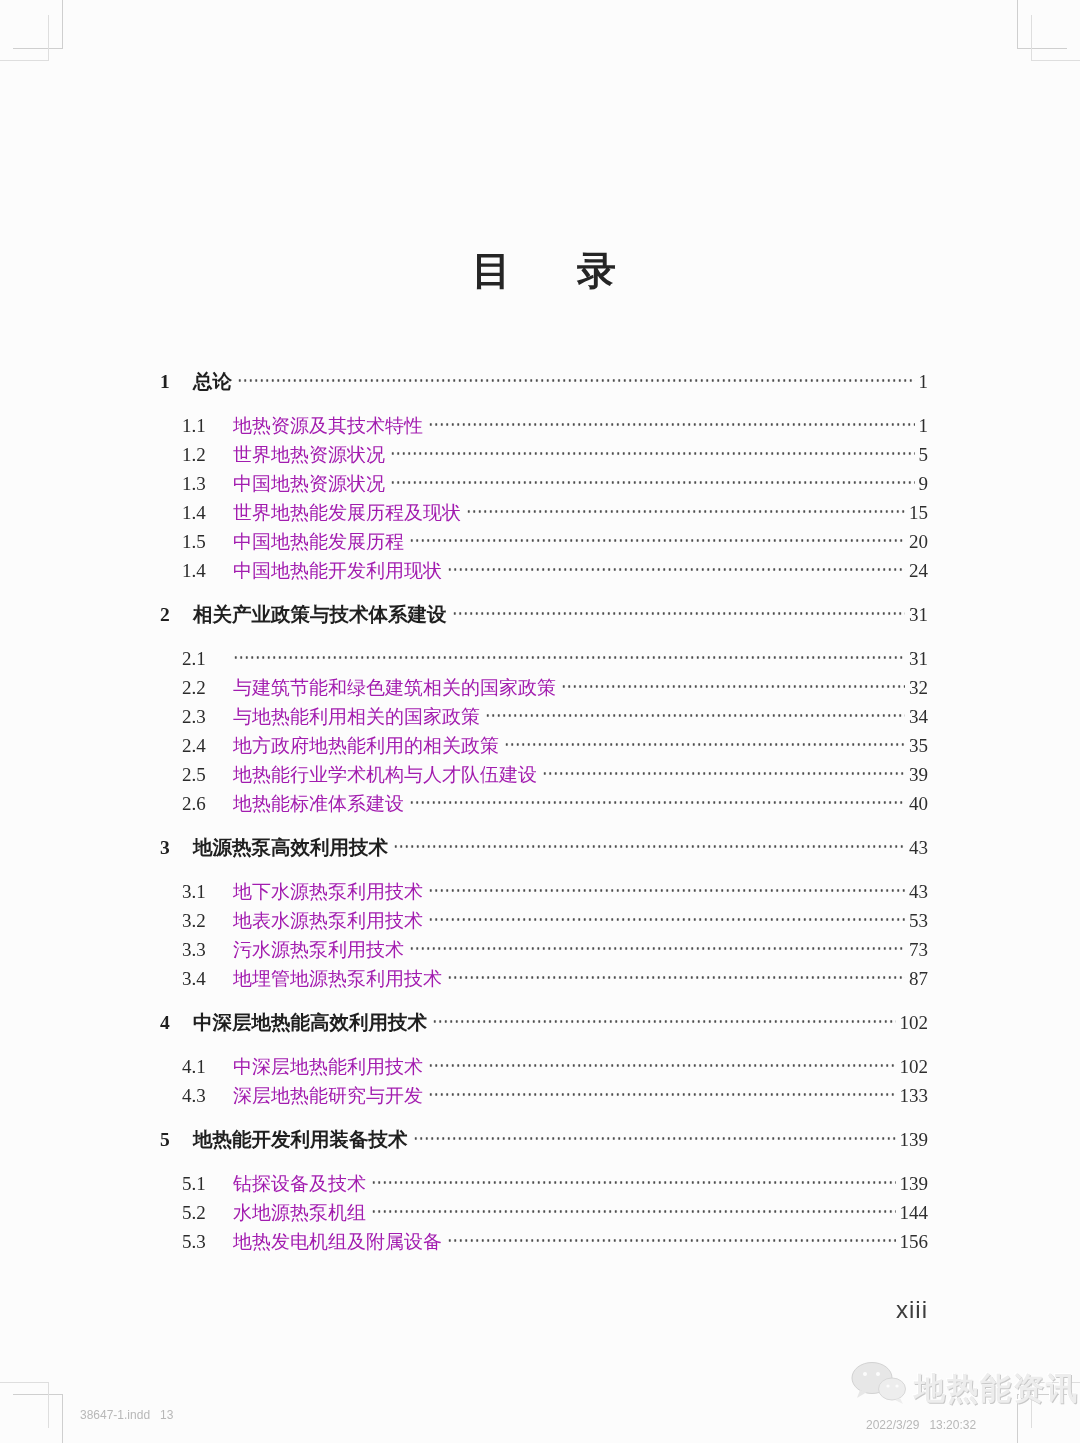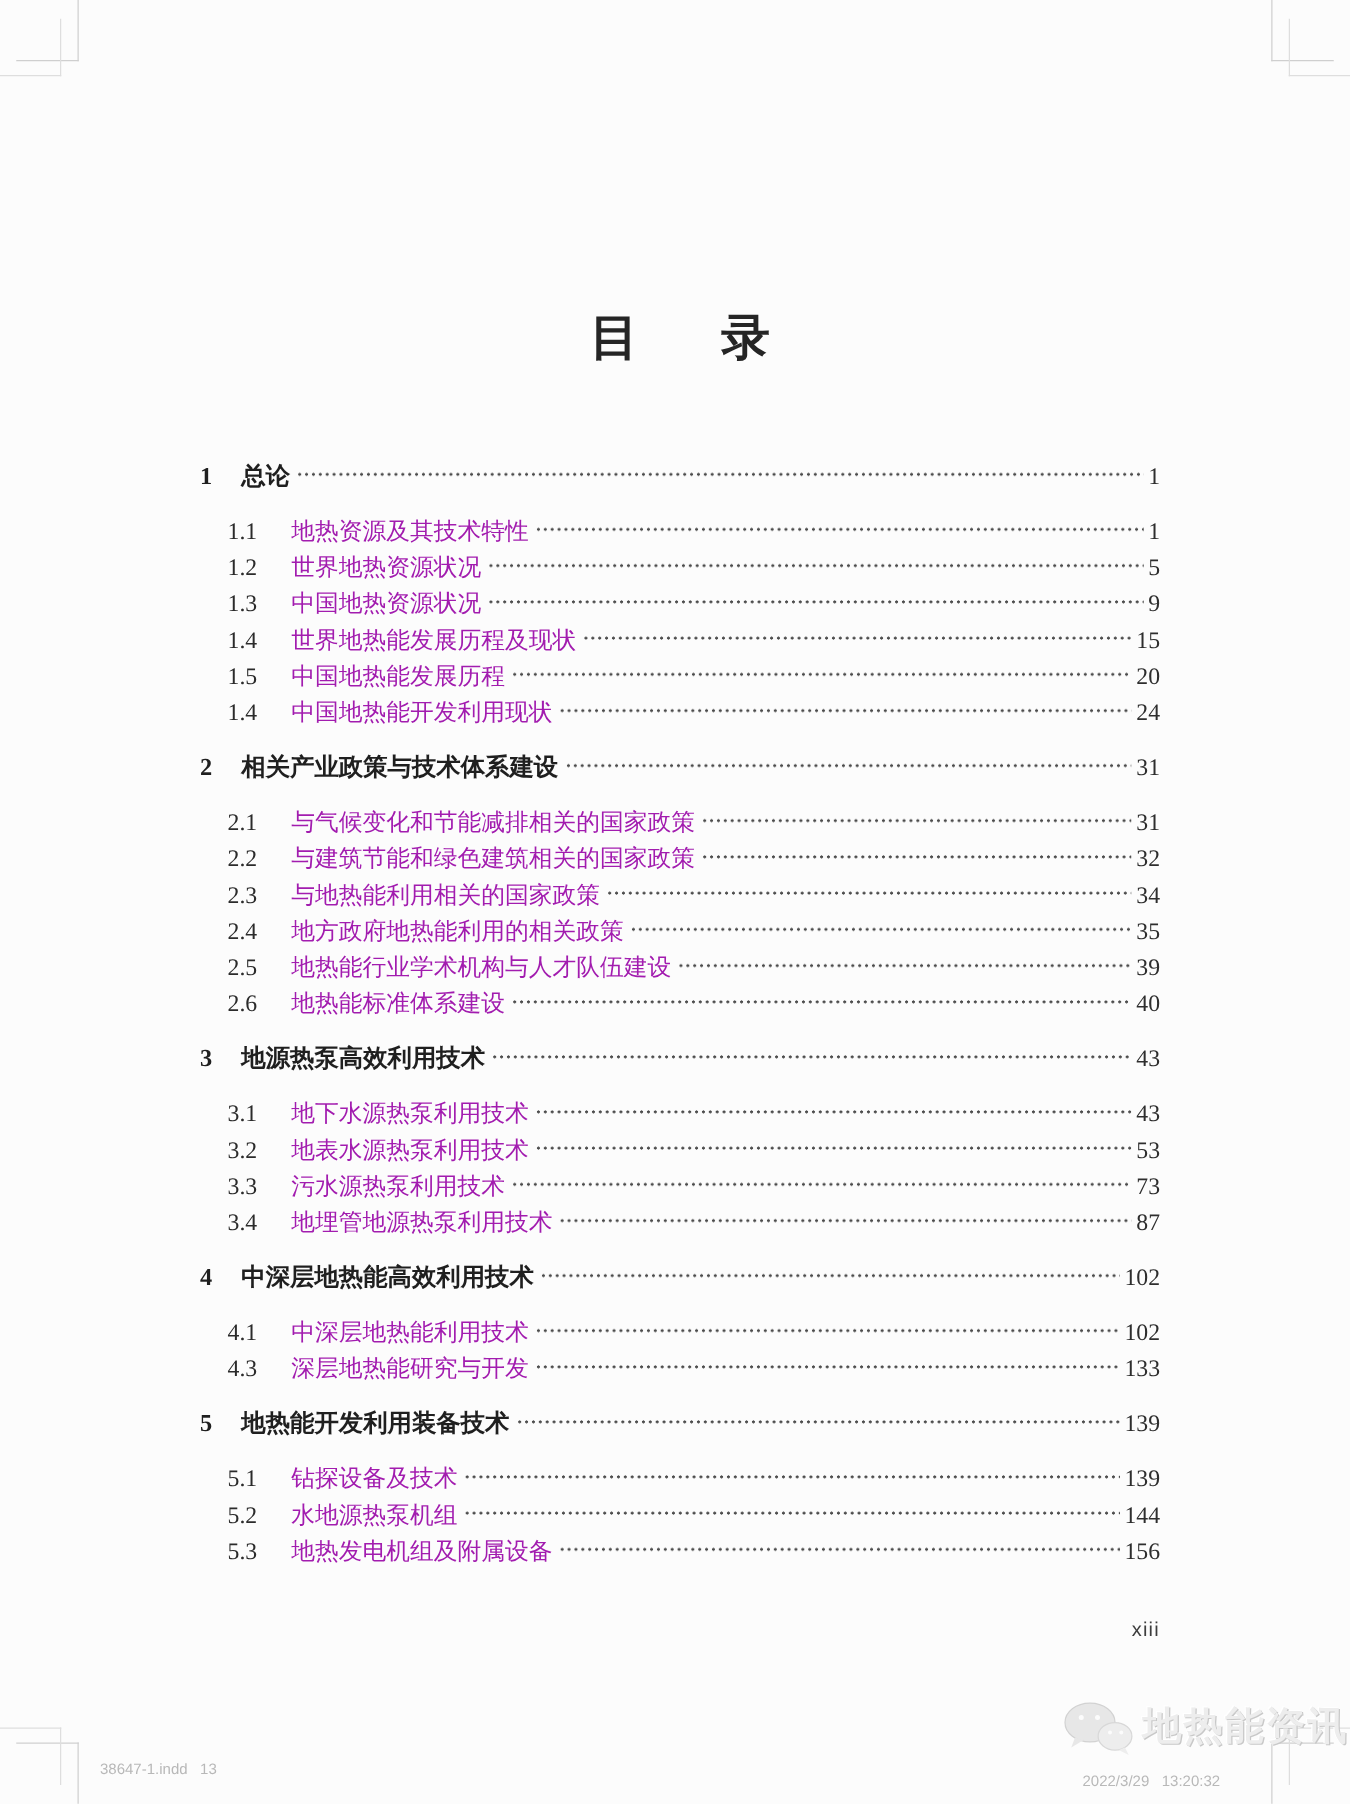--- a/index.html
+++ b/index.html
@@ -52,33 +52,33 @@
     font-weight:700;font-size:19.5px;color:#1f1f1f;
   }
   .row.chapter .num{width:33px;font-weight:700;}
   .row.sub .num{margin-left:22px;width:51px;}
   .row.sub .ttl{color:#a21caf;}
 
   
   .folio{
     position:absolute;top:1296px;left:160px;width:768px;text-align:right;
     font-family:"Liberation Sans","DejaVu Sans",sans-serif;
-    font-size:16px;color:#3d3d3d;letter-spacing:1px;
+    font-size:24px;color:#3d3d3d;letter-spacing:1px;
   }
   .slug{
     position:absolute;font-family:"Liberation Sans","DejaVu Sans",sans-serif;
     font-size:12px;color:#b8b8b8;white-space:pre;
   }
   .slug-left{left:80px;top:1408px;}
   .slug-right{left:866px;top:1418px;}
 
   
   .watermark{
     position:absolute;left:850px;top:1360px;
-    display:flex;align-items:flex-start;gap:6px;pointer-events:none;
+    display:flex;align-items:flex-end;gap:6px;pointer-events:none;
   }
   .wm-text{
     font-family:"Liberation Sans","DejaVu Sans",sans-serif;
     font-weight:700;font-size:31px;letter-spacing:2px;
     color:#ededed;
     text-shadow:1px 1px 0 #c8c8c8,-1px -1px 0 #ffffff;
     white-space:nowrap;
   }
 </style>
 </head>
@@ -138,21 +138,20 @@
     <span class="pg">24</span>
   </div>
   <div class="row chapter">
     <span class="num">2</span>
     <span class="ttl">相关产业政策与技术体系建设</span>
     <span class="leader"></span>
     <span class="pg">31</span>
   </div>
   <div class="row sub">
     <span class="num">2.1</span>
-    <span class="ttl">与气候变化和节能减排相关的国家政策</span>
     <span class="leader"></span>
     <span class="pg">31</span>
   </div>
   <div class="row sub">
     <span class="num">2.2</span>
     <span class="ttl">与建筑节能和绿色建筑相关的国家政策</span>
     <span class="leader"></span>
     <span class="pg">32</span>
   </div>
   <div class="row sub">

